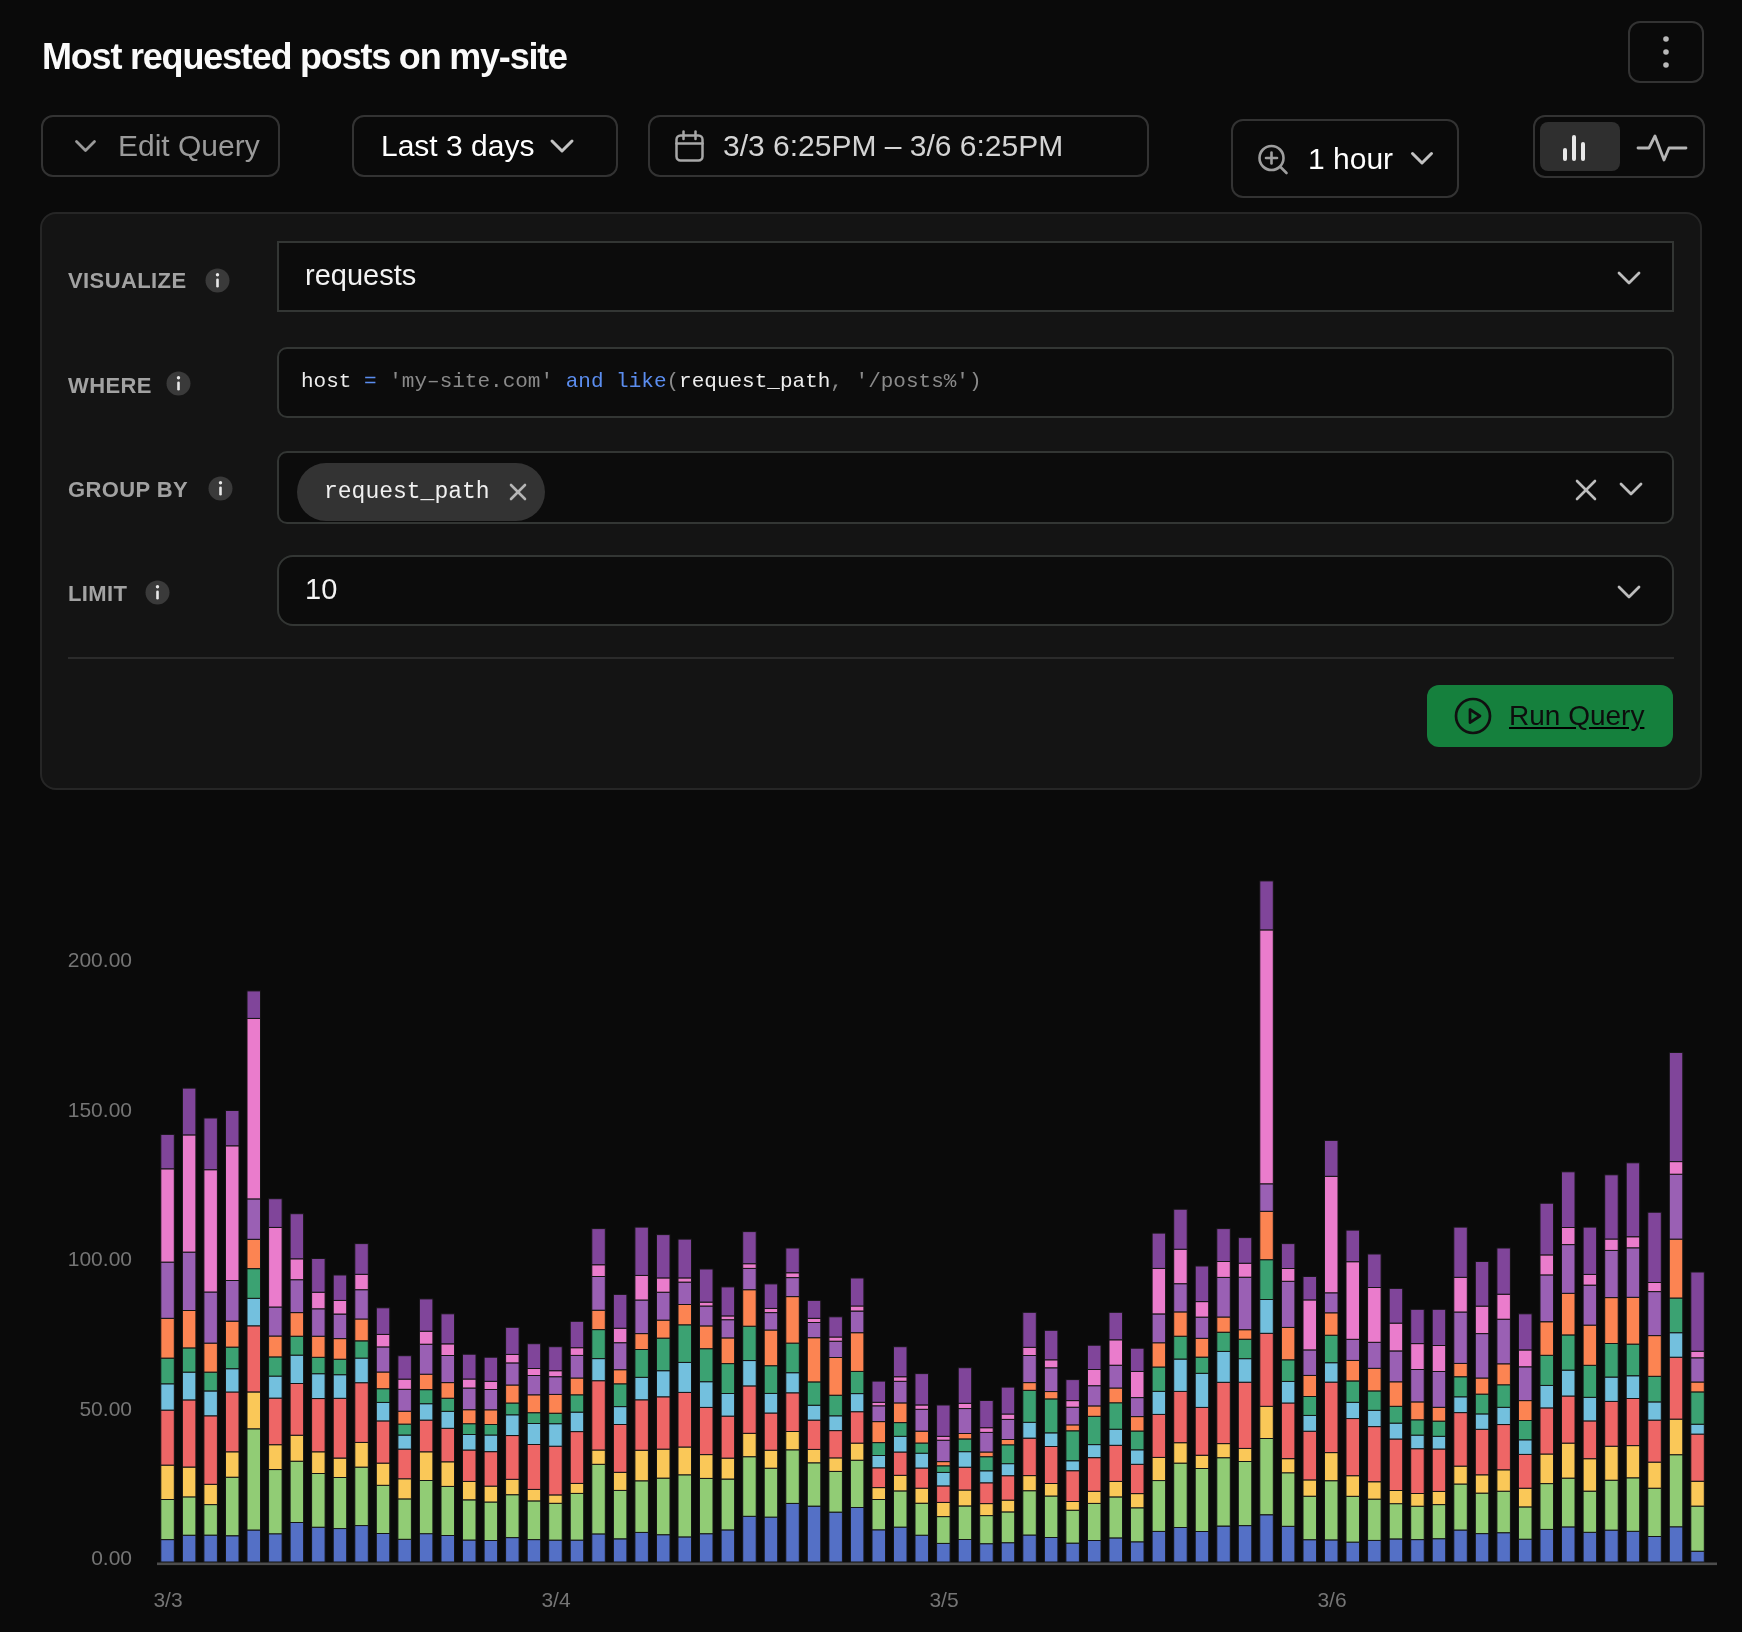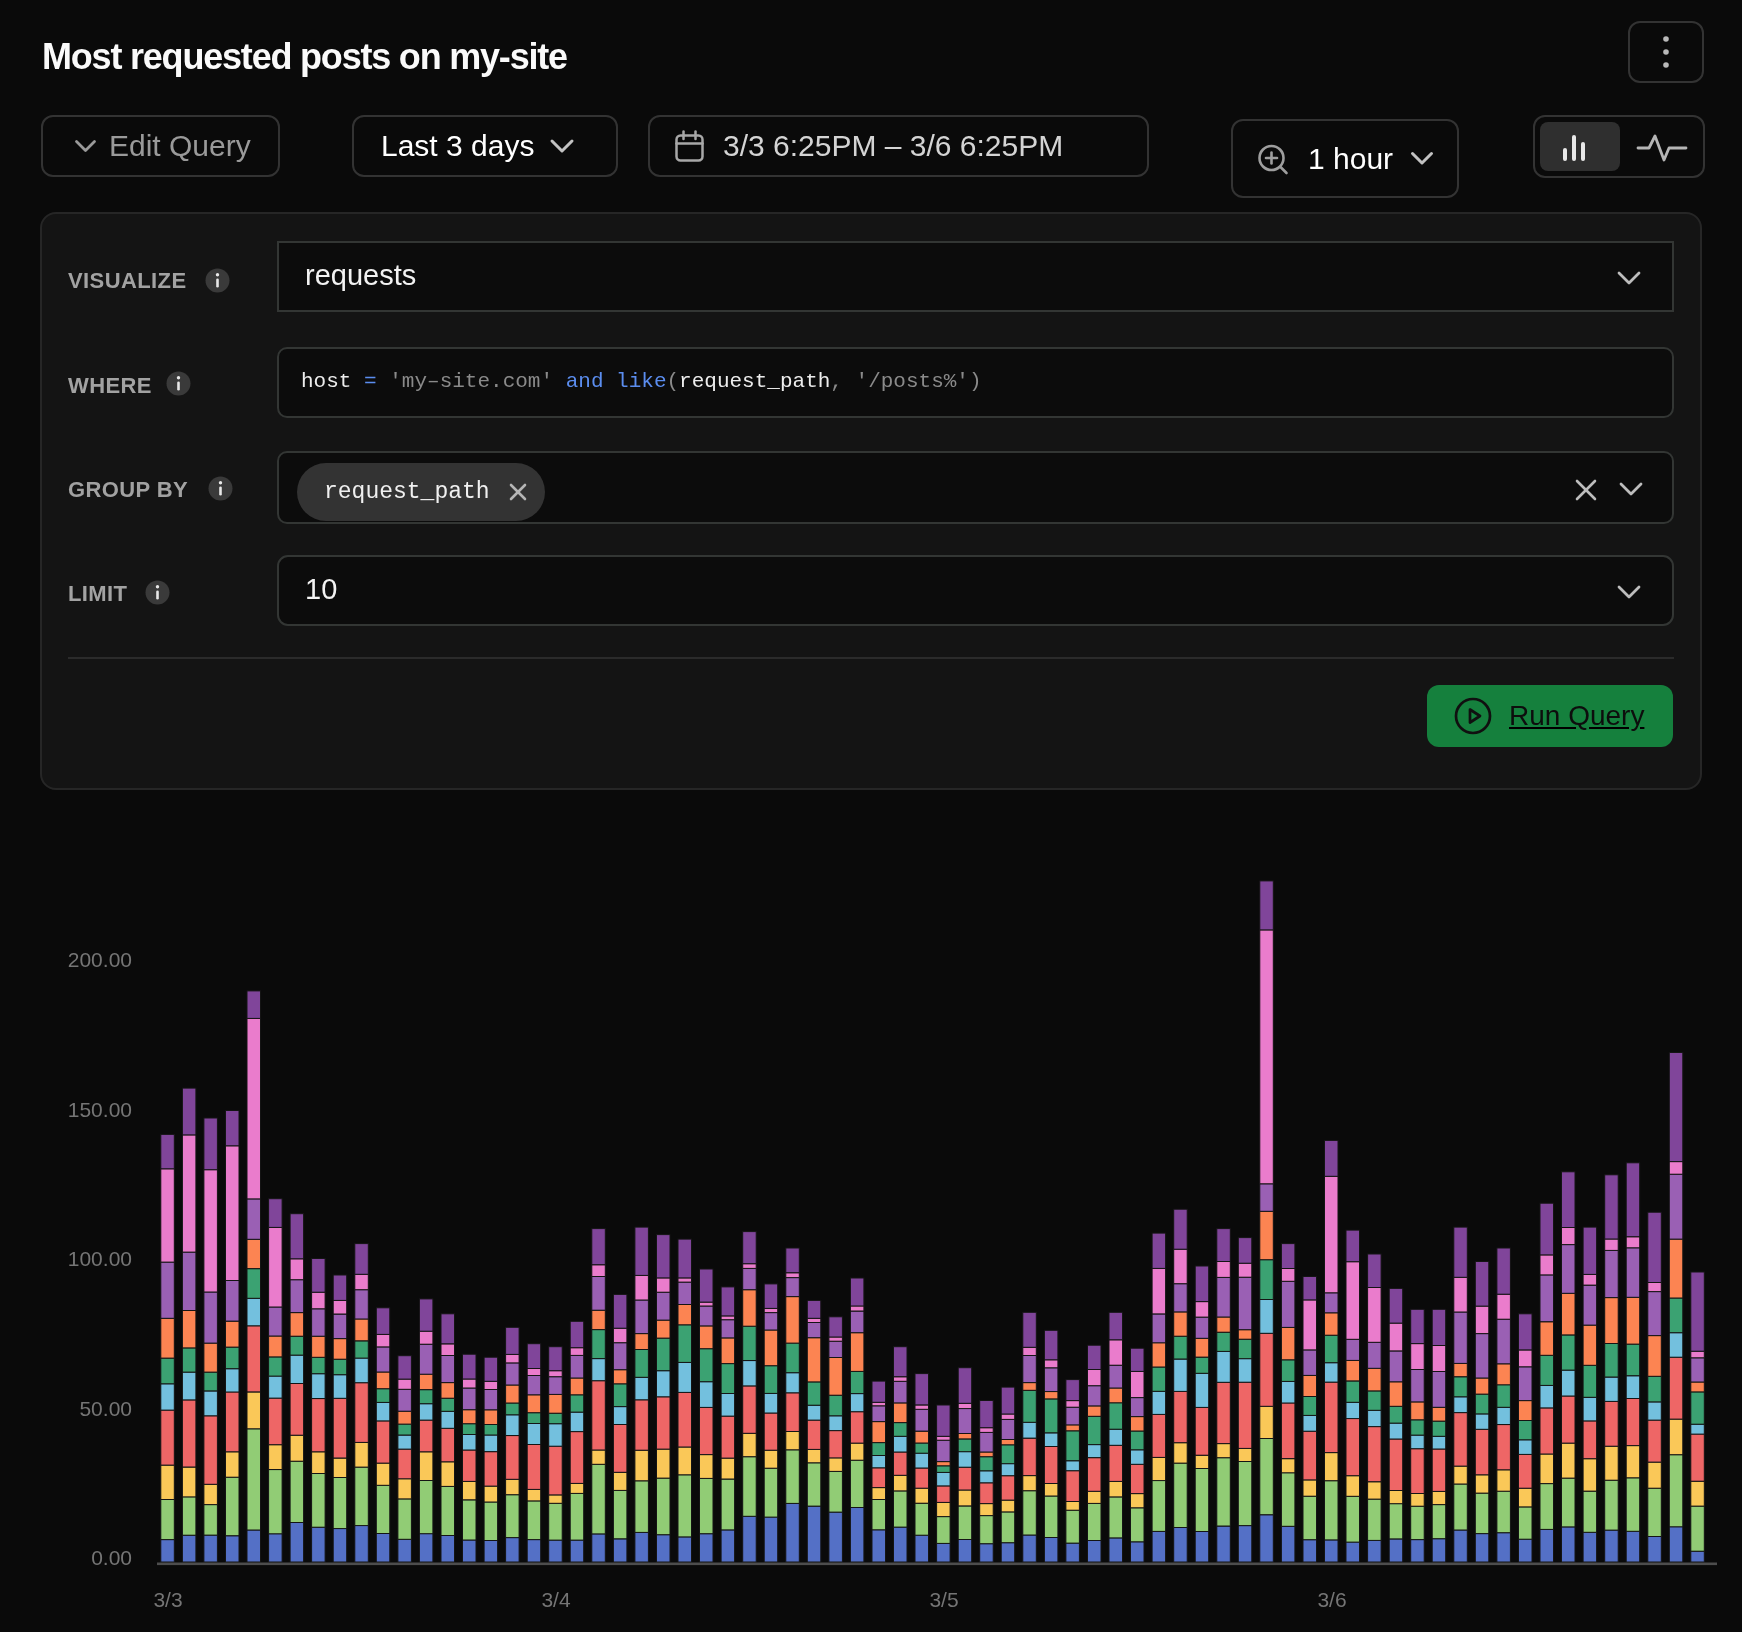--- a/index.html
+++ b/index.html
@@ -19,21 +19,21 @@
     <circle cx="4" cy="7" r="2.8" fill="#b9b9b9"></circle>
     <circle cx="4" cy="20" r="2.8" fill="#b9b9b9"></circle>
     <circle cx="4" cy="33" r="2.8" fill="#b9b9b9"></circle>
   </svg>
 </div>
 
 <div class="btn" style="left:41px; top:115px; width:239px; height:62px;">
   <svg style="margin-left:31px;" width="23" height="14" viewBox="0 0 23 14" fill="none">
     <polyline points="2.5,2.5 11.5,11.5 20.5,2.5" stroke="#9a9a9a" stroke-width="2.8" stroke-linecap="round" stroke-linejoin="round"></polyline>
   </svg>
-  <span style="margin-left:12px; font-size:30px; color:#9a9a9a;">Edit Query</span>
+  <span style="margin-left:21px; font-size:30px; color:#9a9a9a;">Edit Query</span>
 </div>
 
 <div class="btn" style="left:352px; top:115px; width:266px; height:62px;">
   <span style="margin-left:27px; font-size:30px; color:#fff;">Last 3 days</span>
   <svg style="margin-left:15px;" width="26" height="16" viewBox="0 0 26 16" fill="none">
     <polyline points="3,3 13,13 23,3" stroke="#c2c2c2" stroke-width="3" stroke-linecap="round" stroke-linejoin="round"></polyline>
   </svg>
 </div>
 
 <div class="btn" style="left:648px; top:115px; width:501px; height:62px;">
@@ -118,21 +118,21 @@
     <polyline points="3,3 13,13 23,3" stroke="#bdbdbd" stroke-width="2.8" stroke-linecap="round" stroke-linejoin="round"></polyline>
   </svg>
 </div>
 
 <div class="abs" style="left:68px; top:581px; font-size:22px; font-weight:bold; color:#a2a2a2; letter-spacing:0.4px;">LIMIT</div>
 <div class="abs" style="left:145px; top:580px;"><svg width="25" height="25" viewBox="0 0 25 25">
       <circle cx="12.5" cy="12.5" r="12" fill="#3a3a3a"></circle>
       <rect x="11.2" y="10.5" width="2.6" height="9" rx="1.3" fill="#e8e8e8"></rect>
       <circle cx="12.5" cy="6.8" r="1.7" fill="#e8e8e8"></circle>
     </svg></div>
-<div class="abs" style="left:277px; top:555px; width:1397px; height:71px; background:#0c0c0c; border:2px solid #333634; border-radius:11px;">
+<div class="abs" style="left:277px; top:555px; width:1397px; height:71px; background:#0c0c0c; border:2px solid #333634; border-radius:16px;">
   <span style="position:absolute; left:26px; top:16px; font-size:29px; color:#f2f2f2;">10</span>
   <svg style="position:absolute; right:30px; top:27px;" width="26" height="16" viewBox="0 0 26 16" fill="none">
     <polyline points="3,3 13,13 23,3" stroke="#bdbdbd" stroke-width="2.8" stroke-linecap="round" stroke-linejoin="round"></polyline>
   </svg>
 </div>
 
 <div class="abs" style="left:68px; top:657px; width:1606px; height:2px; background:#2b2b2b;"></div>
 
 <div class="abs" style="left:1427px; top:685px; width:246px; height:62px; background:#15803d; border-radius:12px; display:flex; align-items:center;text-decoration:underline;">
   <svg style="margin-left:27px;" width="38" height="38" viewBox="0 0 38 38" fill="none">

